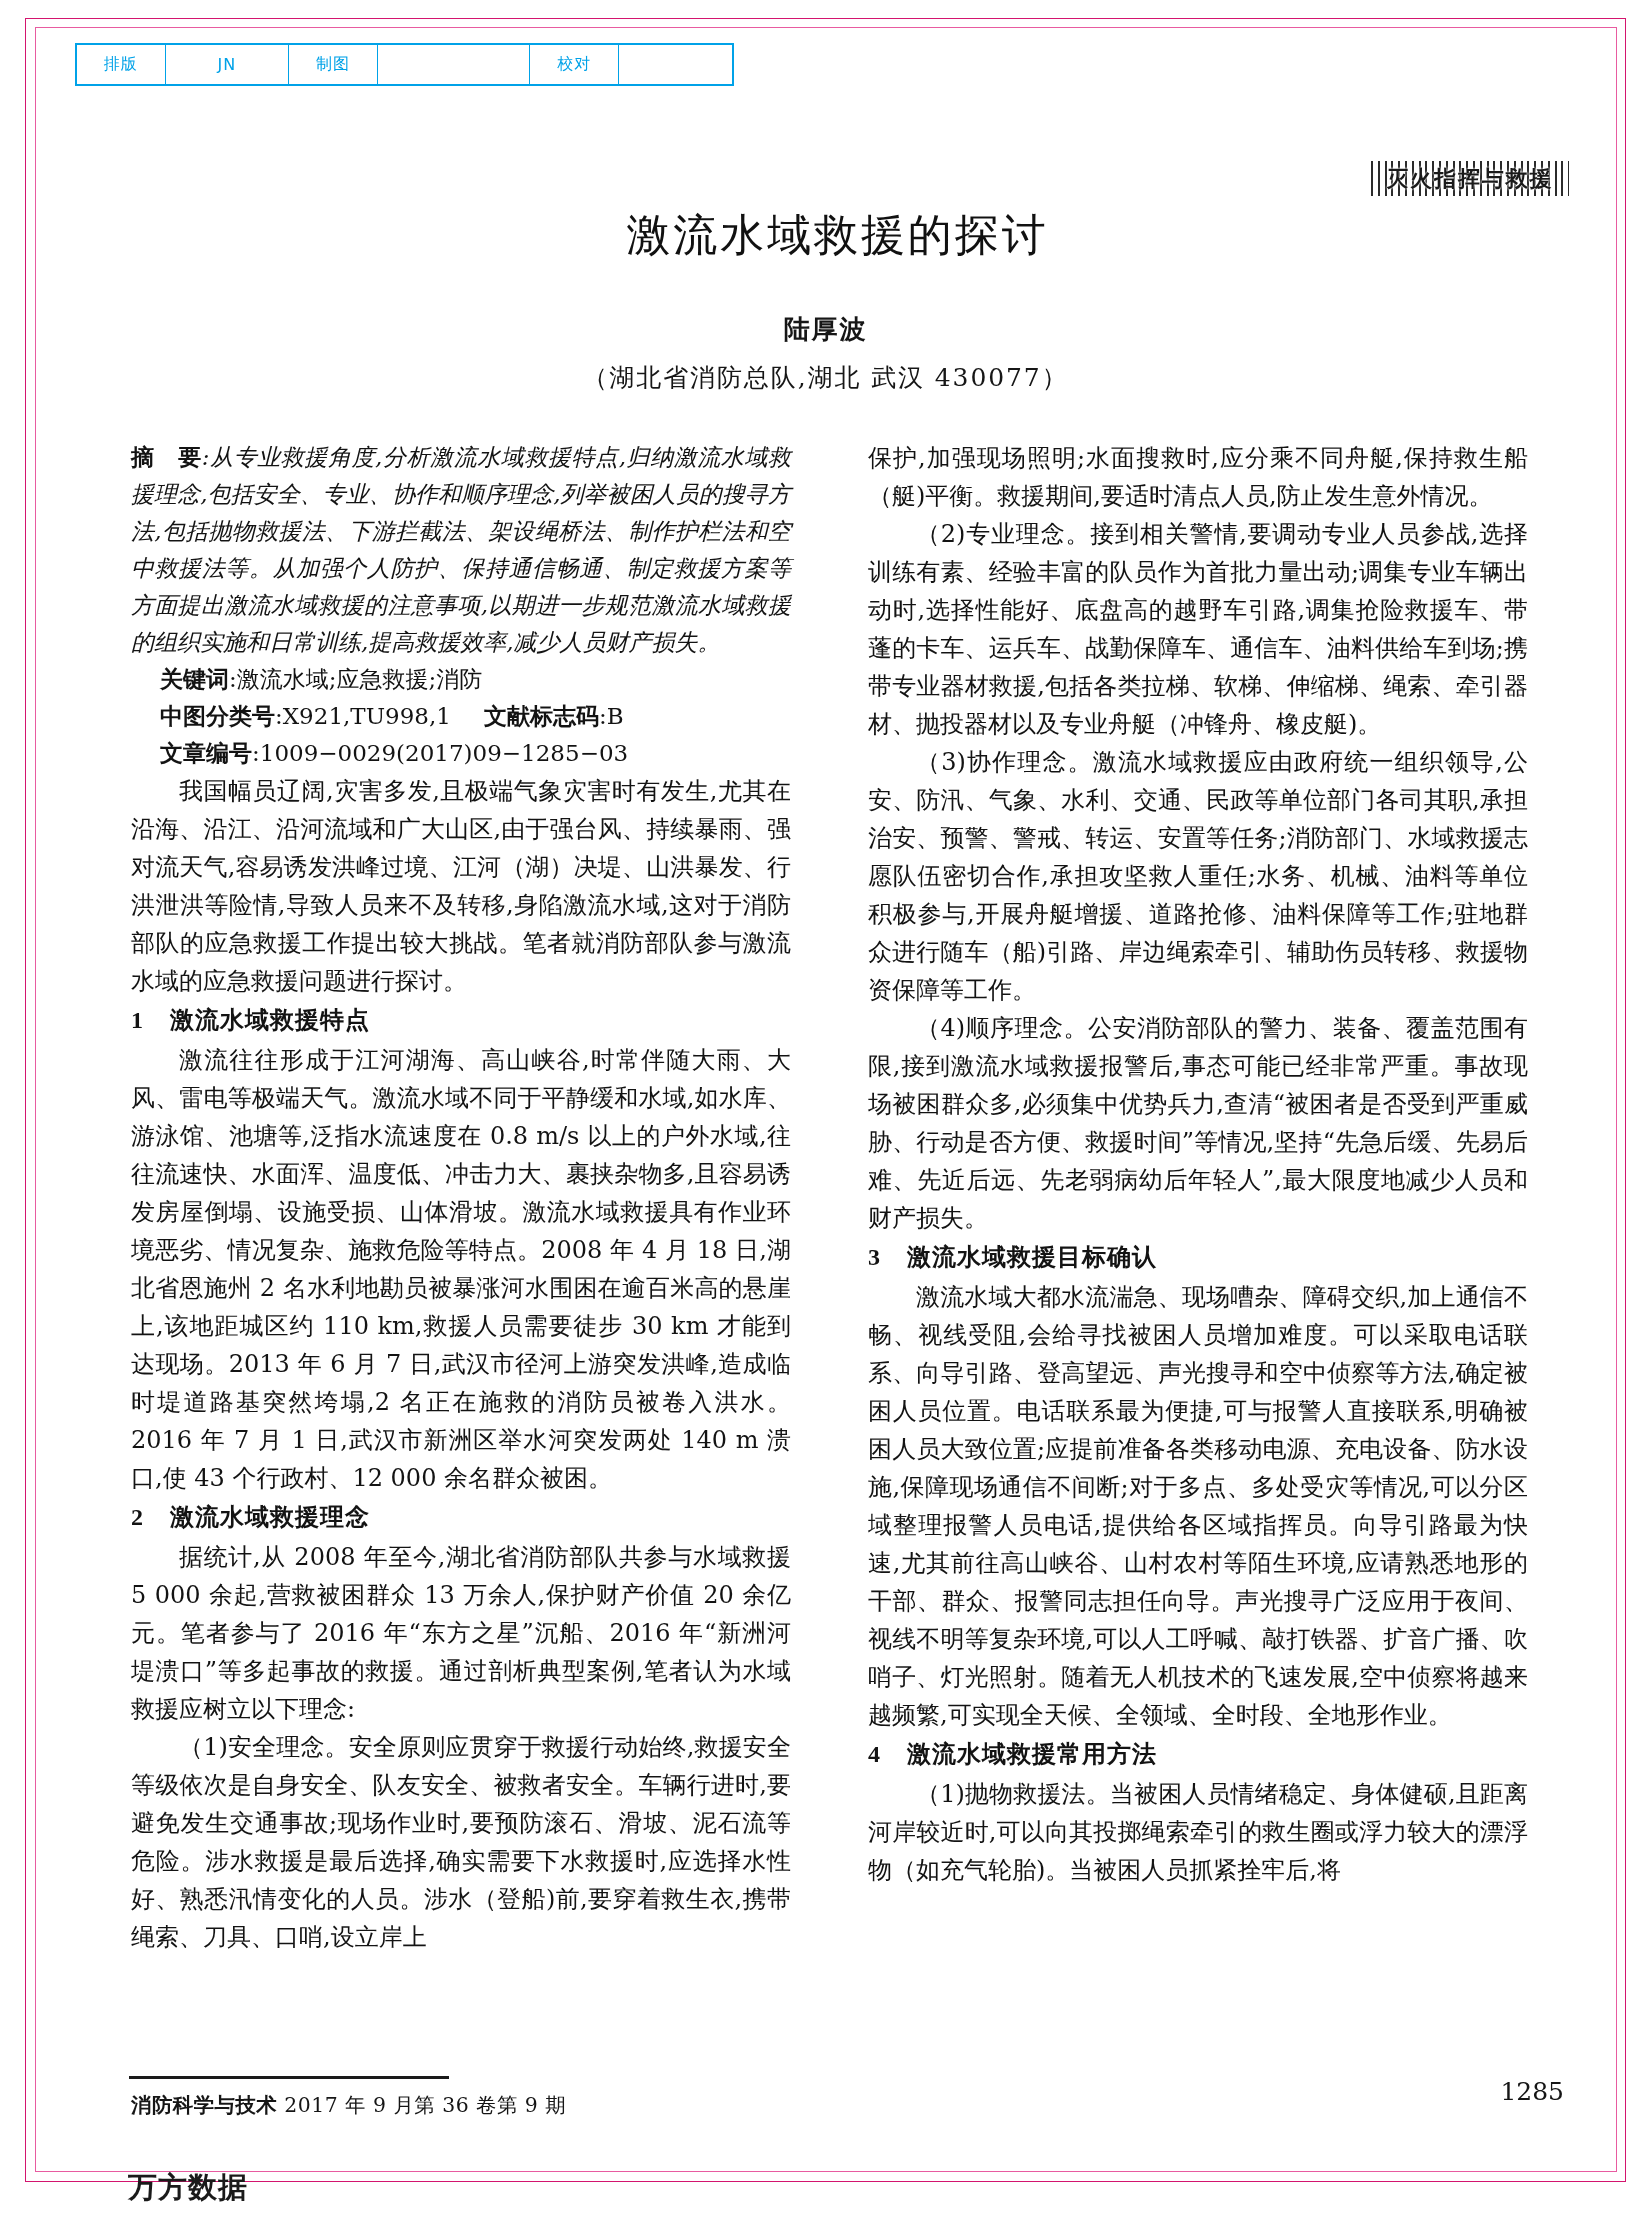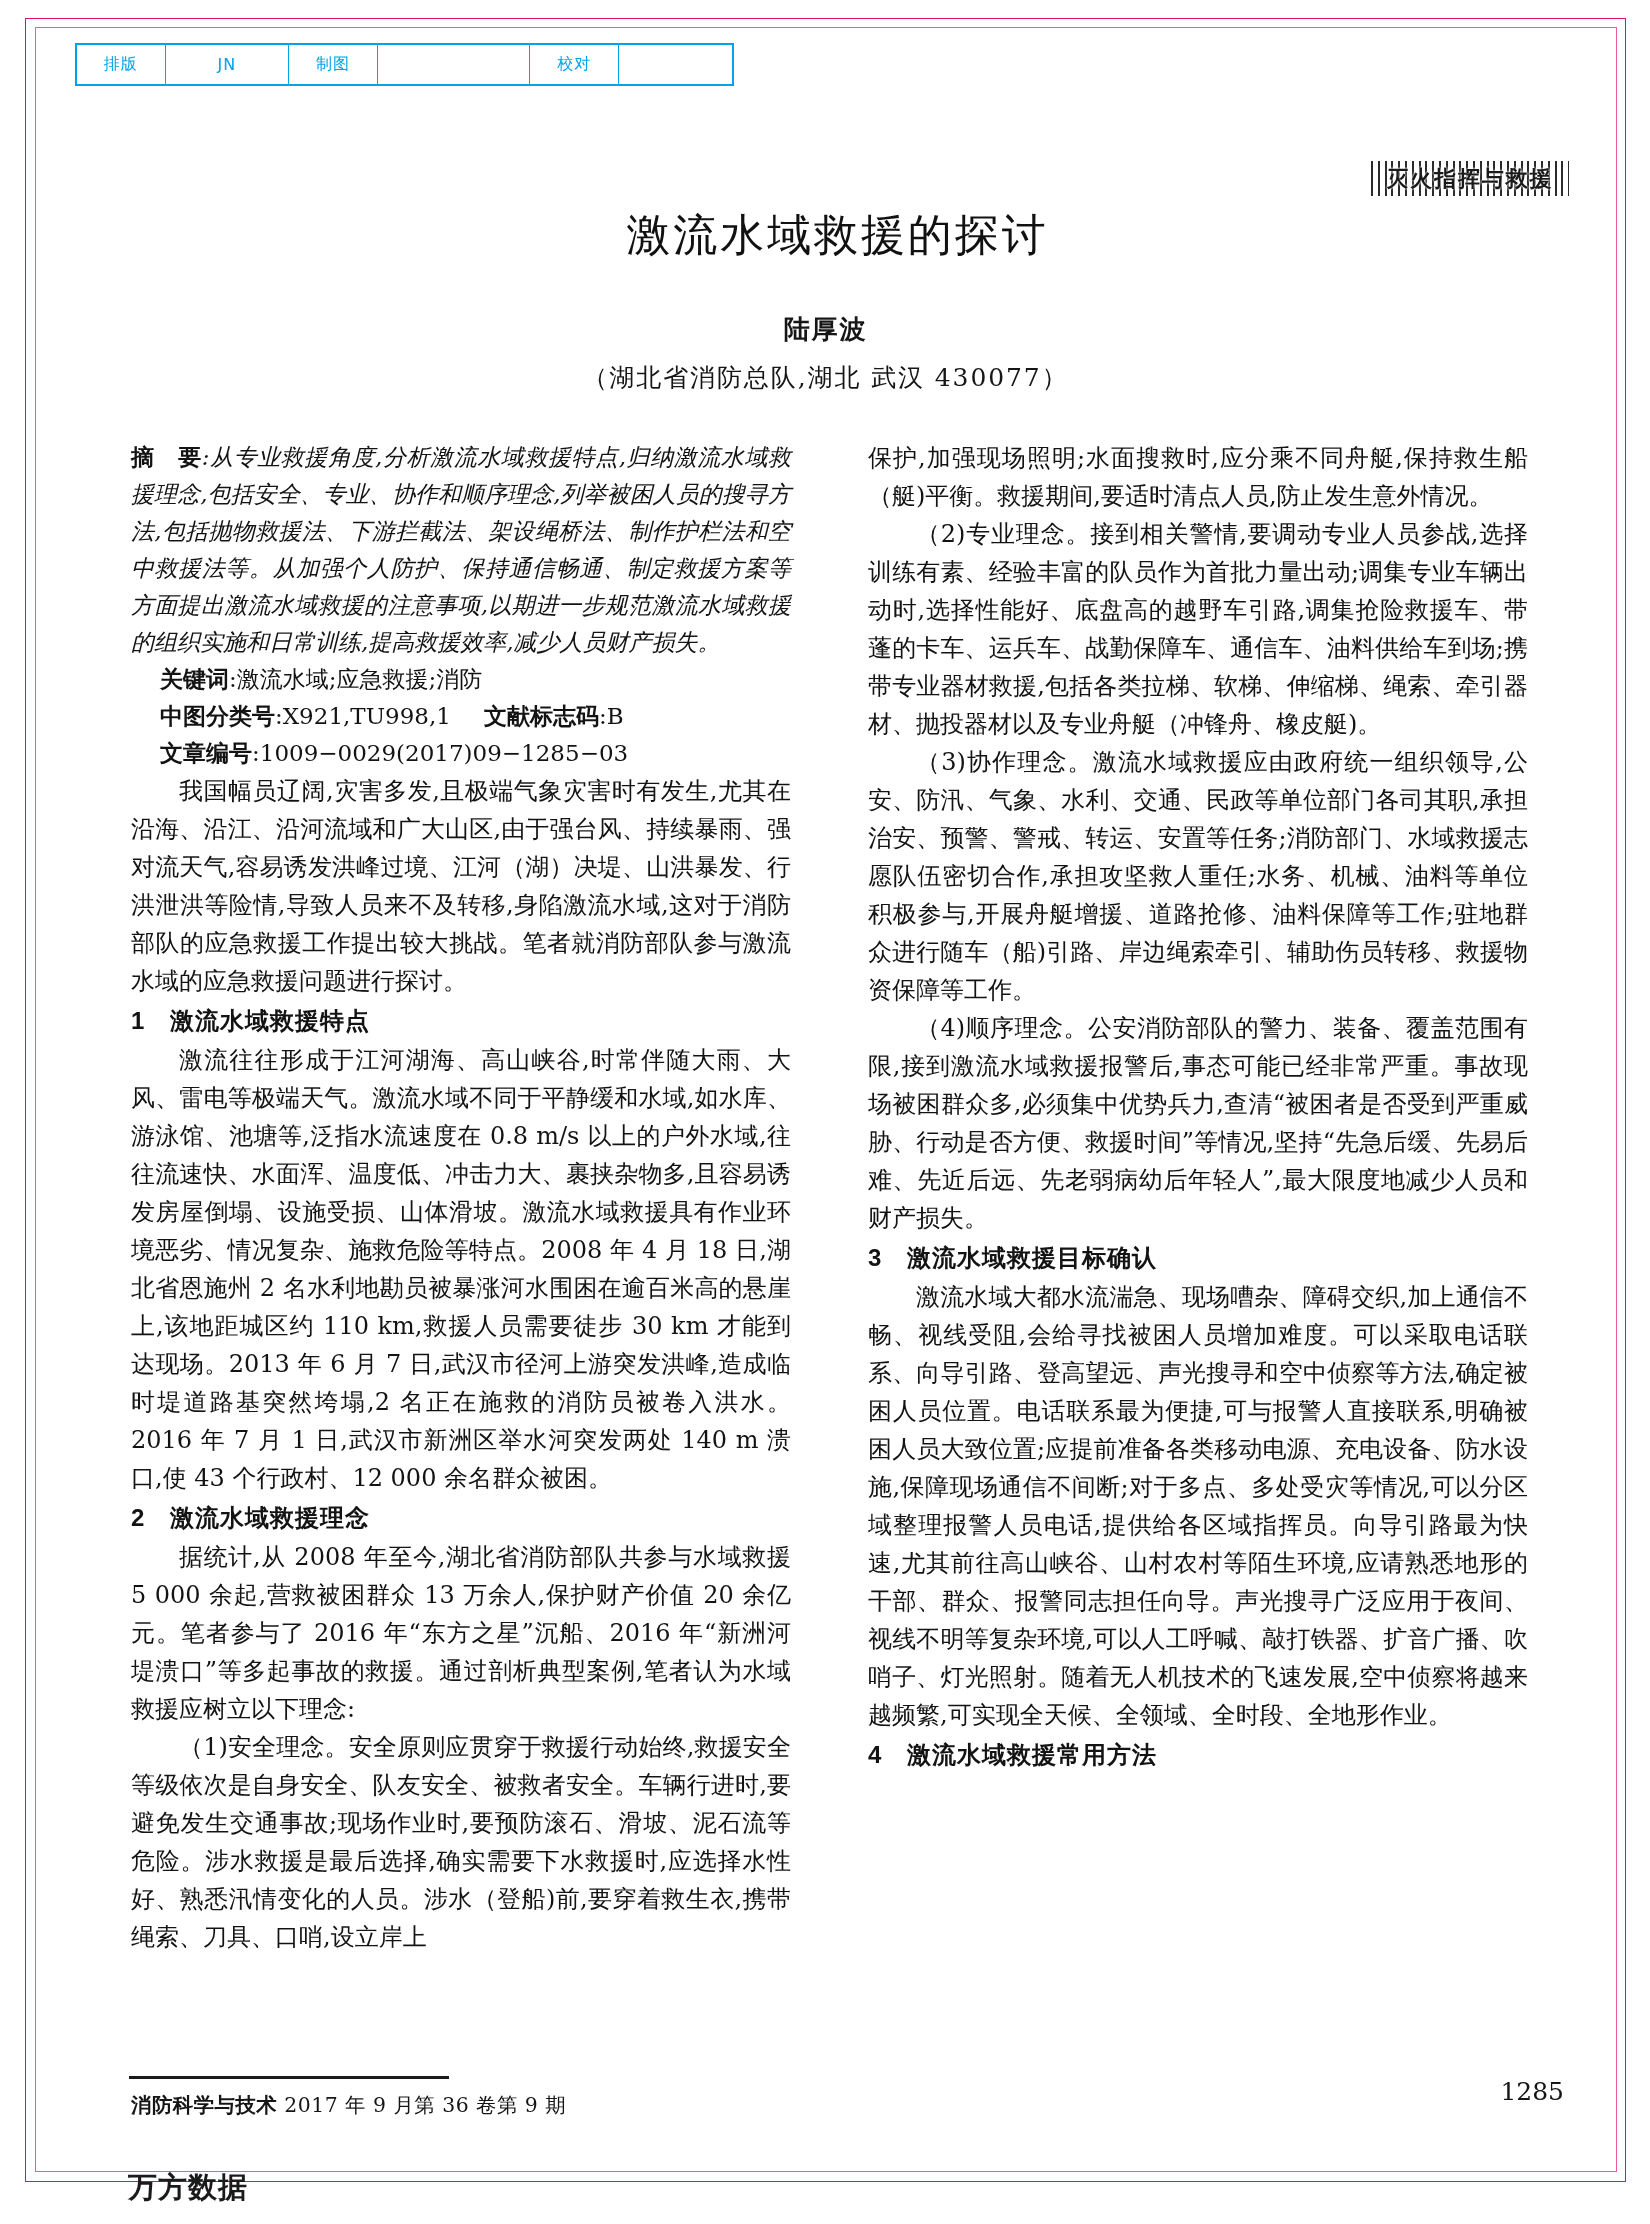--- a/index.html
+++ b/index.html
@@ -177,21 +177,21 @@
     font-family: Liberation Sans, sans-serif;
   }
   .meta-gap { display: inline-block; width: 33px; }
 
   p.para {
     margin: 0;
     text-indent: 2em;
   }
   h2.sec {
     margin: 0;
-    font-family: Liberation Sans, sans-serif;
+    font-family: Liberation Serif, serif;
     font-size: 24px;
     font-weight: bold;
     line-height: 41px;
     letter-spacing: 1px;
     text-indent: 0;
   }
   h2.sec .num {
     display: inline-block;
     width: 39px;
   }
@@ -313,20 +313,21 @@
     <h2 class="sec">
       <span class="num">3</span><span>激流水域救援目标确认</span>
     </h2>
 
     <p class="para">激流水域大都水流湍急、现场嘈杂、障碍交织,加上通信不畅、视线受阻,会给寻找被困人员增加难度。可以采取电话联系、向导引路、登高望远、声光搜寻和空中侦察等方法,确定被困人员位置。电话联系最为便捷,可与报警人直接联系,明确被困人员大致位置;应提前准备各类移动电源、充电设备、防水设施,保障现场通信不间断;对于多点、多处受灾等情况,可以分区域整理报警人员电话,提供给各区域指挥员。向导引路最为快速,尤其前往高山峡谷、山村农村等陌生环境,应请熟悉地形的干部、群众、报警同志担任向导。声光搜寻广泛应用于夜间、视线不明等复杂环境,可以人工呼喊、敲打铁器、扩音广播、吹哨子、灯光照射。随着无人机技术的飞速发展,空中侦察将越来越频繁,可实现全天候、全领域、全时段、全地形作业。</p>
 
     <h2 class="sec">
       <span class="num">4</span><span>激流水域救援常用方法</span>
     </h2>
 
+    <p class="para">（1)抛物救援法。当被困人员情绪稳定、身体健硕,且距离河岸较近时,可以向其投掷绳索牵引的救生圈或浮力较大的漂浮物（如充气轮胎)。当被困人员抓紧拴牢后,将</p>
   </div>
 
   <div class="footer-rule"></div>
   <div class="footer-left">
     <span class="jname">消防科学与技术</span>
     <span>2017 年 9 月第 36 卷第 9 期</span>
   </div>
   <div class="page-num">1285</div>
   <div class="wanfang">万方数据</div>
 

